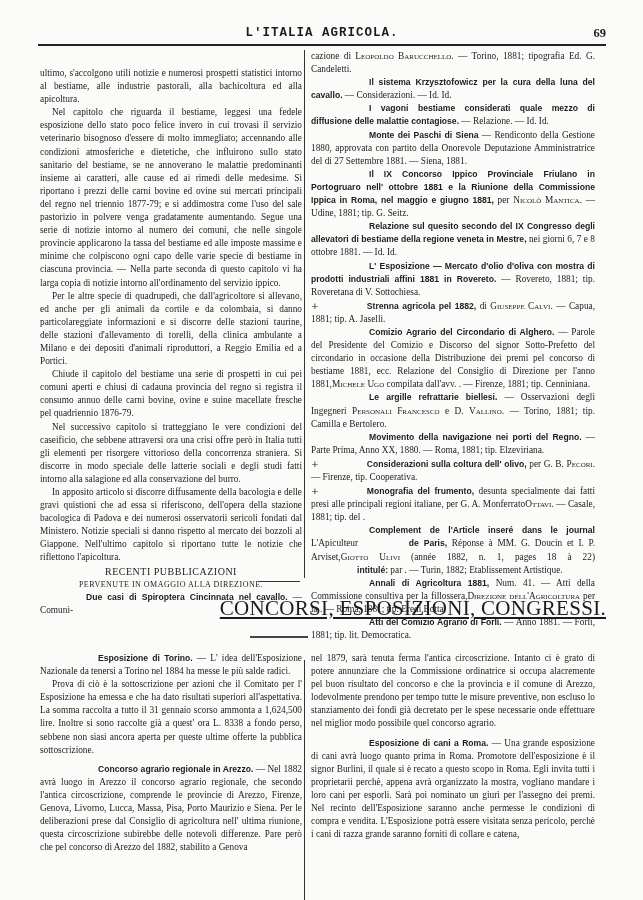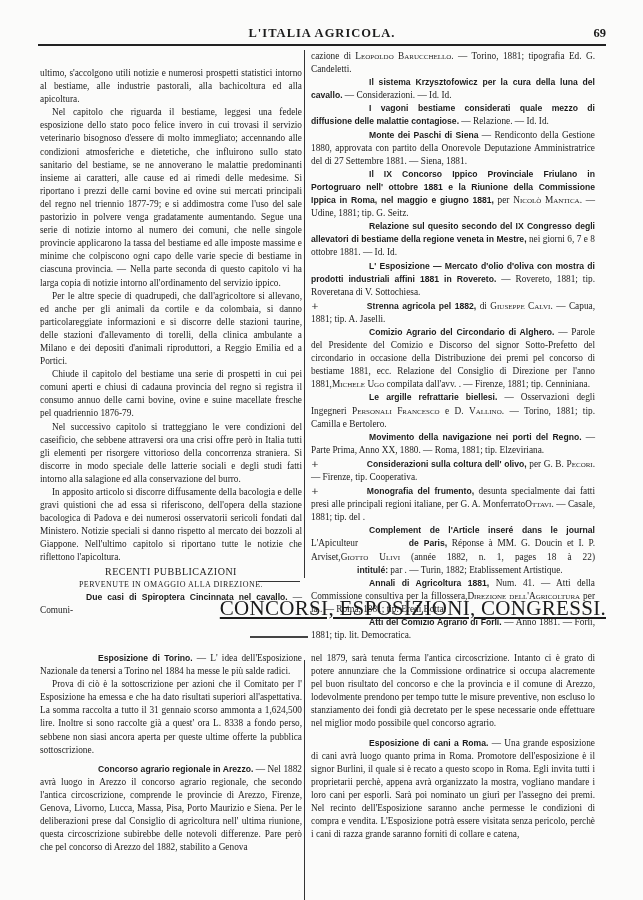--- a/index.html
+++ b/index.html
@@ -1,20 +1,20 @@
 <!DOCTYPE html>
 <html><head>
 <meta charset="utf-8">
 <style>
   html,body{margin:0;padding:0;background:#fbfbfa;}
   body{width:643px;height:900px;position:relative;overflow:hidden;color:#1c1c1c;
        font-family:"DejaVu Serif","Liberation Serif",serif;}
   .page{position:absolute;left:0;top:0;width:643px;height:900px;}
   .runhead{position:absolute;left:38px;top:26px;width:568px;height:16px;}
-  .runhead .title{position:absolute;left:0;right:0;text-align:center;font-size:12.5px;letter-spacing:1px;font-family:Liberation Serif, serif;font-weight:bold;}
+  .runhead .title{position:absolute;left:0;right:0;text-align:center;font-size:12.5px;letter-spacing:1px;font-family:Liberation Mono, monospace;font-weight:bold;}
   .runhead .pno{position:absolute;right:0;top:0;font-size:12.5px;font-weight:bold;font-family:"Liberation Serif",serif;}
   .headrule{position:absolute;left:38px;top:44px;width:568px;height:2px;background:#222;}
   .col{position:absolute;font-size:9.3px;line-height:13.1px;text-align:justify;font-family:"Liberation Serif",serif;}
   .col p{margin:0;text-indent:12px;}
   .col p.noind{text-indent:0;}
   .b{font-family:"Liberation Sans",sans-serif;font-weight:bold;font-size:8.6px;padding-left:46px;}
   .i{}
   .sc{font-variant:small-caps;}
   .c1{left:40px;top:67px;width:262px;}
   .c2{left:311px;top:50px;width:284px;}

